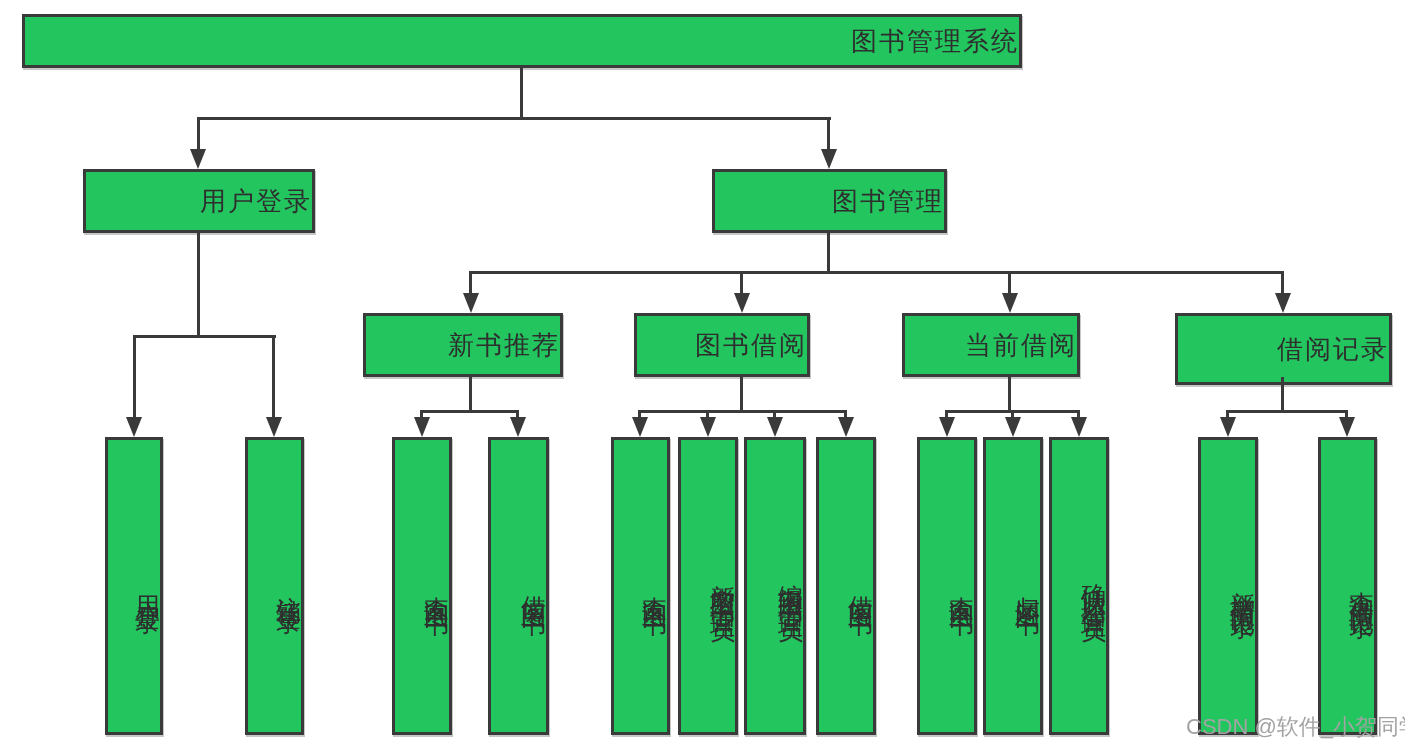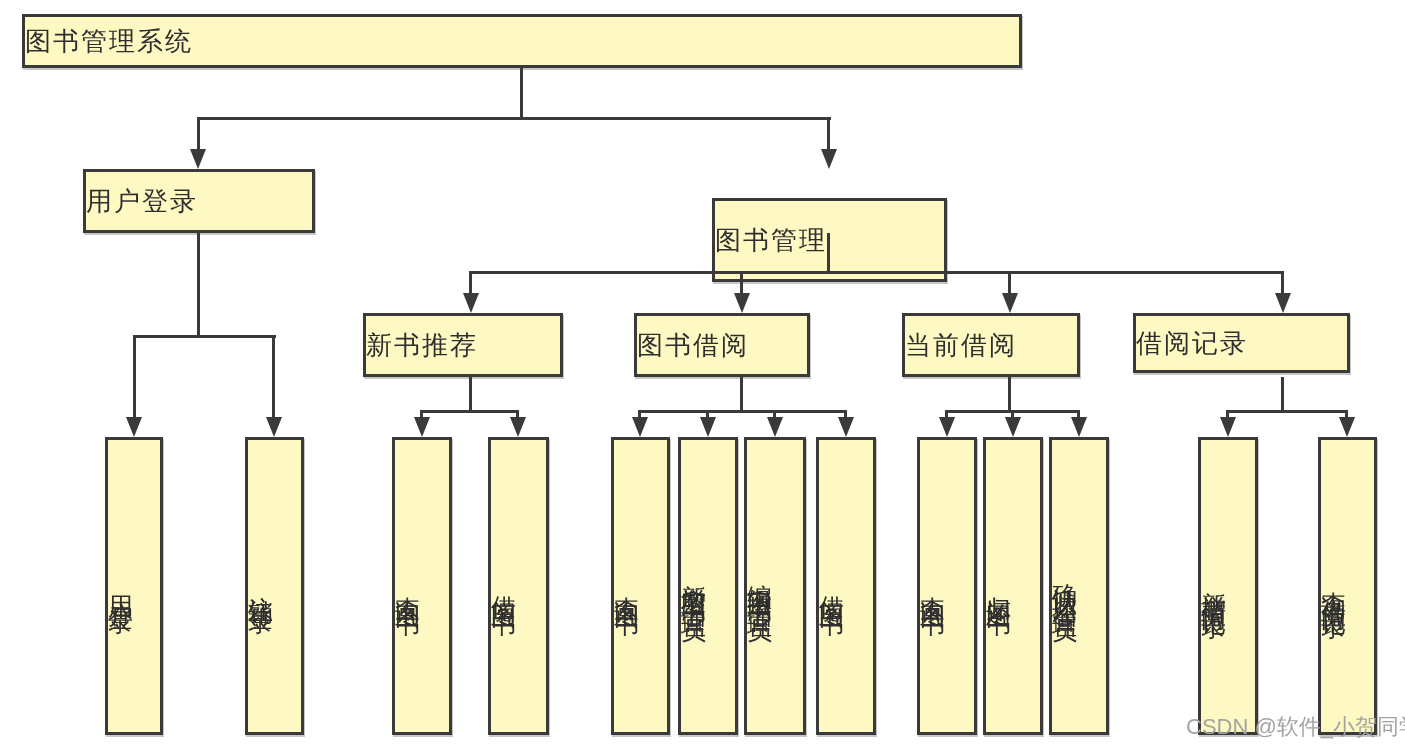--- a/index.html
+++ b/index.html
@@ -8,24 +8,24 @@
     width: 1405px;
     height: 747px;
     background: #ffffff;
     font-family: "Liberation Sans", "DejaVu Sans", sans-serif;
     overflow: hidden;
   }
   .box {
     position: absolute;
     box-sizing: border-box;
     border: 3px solid #3a3a3a;
-    background: #fef9c3;
+    background: #22c55e;
     display: flex;
     align-items: center;
-    justify-content: flex-start;
+    justify-content: flex-end;
     color: #2e2e2e;
     box-shadow: 1px 2px 0 rgba(130,130,130,0.45);
   }
   .h-box { font-size: 26px; letter-spacing: 2px; white-space: nowrap; }
   .v-box .v-text {
     writing-mode: vertical-rl;
     text-orientation: mixed;
     font-size: 25px;
     letter-spacing: 5px;
     line-height: 1;
@@ -53,37 +53,37 @@
 <div class="canvas">
 
   <div class="box h-box" style="left:22px; top:14px; width:1000px; height:54px;">
     <span>图书管理系统</span>
   </div>
 
   <div class="box h-box" style="left:83px; top:169px; width:232px; height:64px;">
     <span>用户登录</span>
   </div>
 
-  <div class="box h-box" style="left:712px; top:169px; width:235px; height:84px;margin-top:29px;">
+  <div class="box h-box" style="left:712px; top:169px; width:235px; height:64px;">
     <span>图书管理</span>
   </div>
 
   <div class="box h-box" style="left:363px; top:313px; width:200px; height:64px;">
     <span>新书推荐</span>
   </div>
 
   <div class="box h-box" style="left:634px; top:313px; width:176px; height:64px;">
     <span>图书借阅</span>
   </div>
 
   <div class="box h-box" style="left:902px; top:313px; width:178px; height:64px;">
     <span>当前借阅</span>
   </div>
 
-  <div class="box h-box" style="left:1133px; top:313px; width:217px; height:60px;">
+  <div class="box h-box" style="left:1175px; top:313px; width:217px; height:72px;">
     <span>借阅记录</span>
   </div>
 
   <div class="box v-box" style="left:105px; top:437px; width:58px; height:298px;">
     <span class="v-text">用户登录</span>
   </div>
 
   <div class="box v-box" style="left:245px; top:437px; width:59px; height:298px;">
     <span class="v-text">注销登录</span>
   </div>

